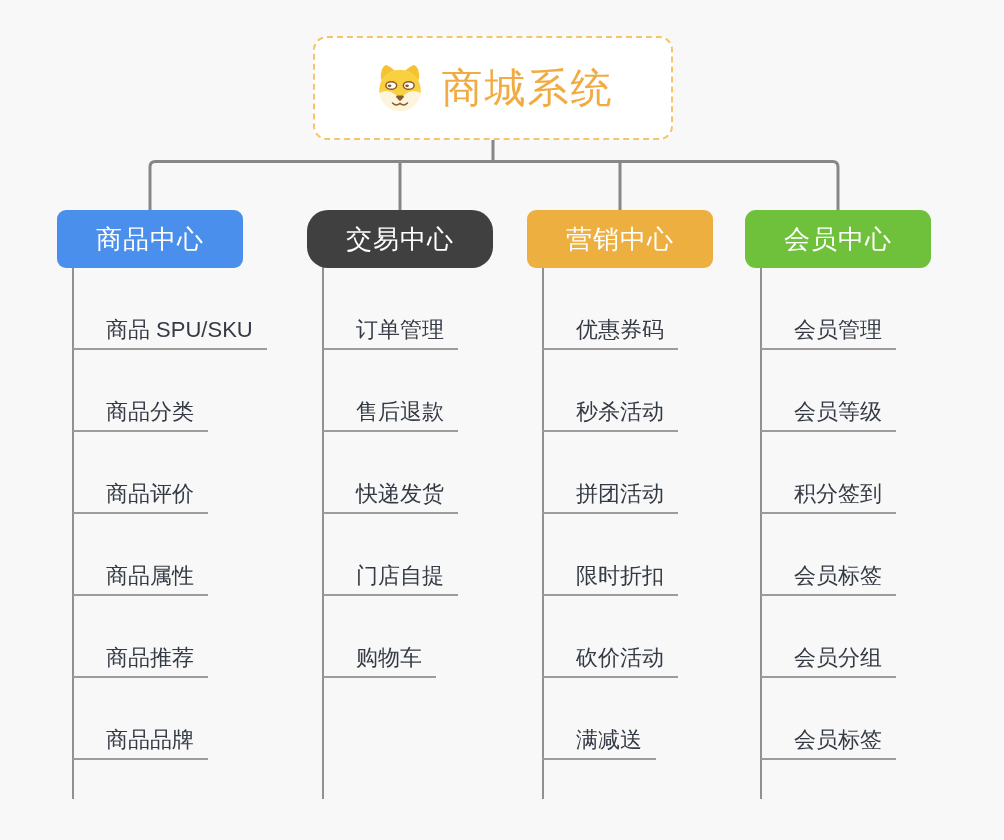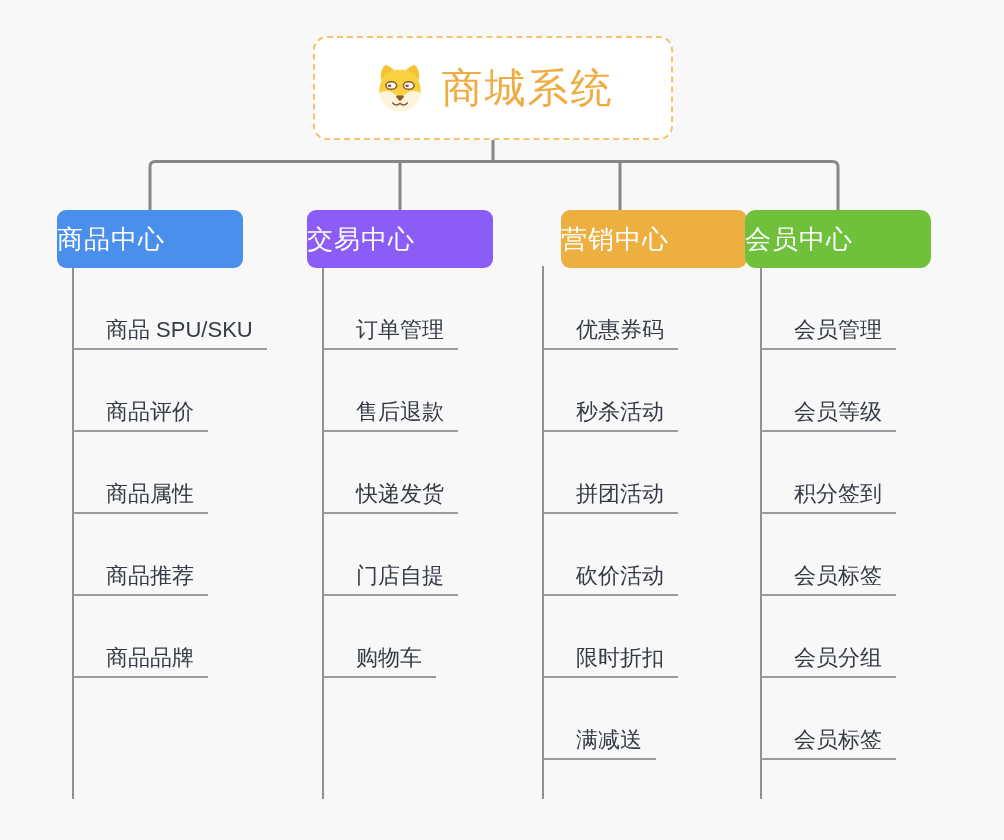--- a/index.html
+++ b/index.html
@@ -34,21 +34,21 @@
     color:#f0ac42;
     line-height:1;
     white-space:nowrap;
   }
   .dog-icon{display:inline-flex;width:54px;height:50px;}
   
   .col{position:absolute;top:210px;z-index:2;}
   .hdr{
     width:186px;height:58px;
     border-radius:9px;
-    display:flex;align-items:center;
+    display:flex;align-items:center;justify-content:center;
     color:#ffffff;
     font-size:26px;
     letter-spacing:1px;
     white-space:nowrap;
   }
   .leaves{margin-left:16px;}
   .leaf{
     height:82px;
     display:flex;
     align-items:flex-end;
@@ -103,36 +103,39 @@
 
   <div class="col" style="left:57px">
     <div class="hdr" style="background: rgb(74, 143, 236);">
       <span>商品中心</span>
     </div>
     <div class="leaves">
       <div class="leaf">
           <span class="leaf-text">商品 SPU/SKU</span>
         </div>
       <div class="leaf">
+          <span class="leaf-text">商品分类</span>
+        </div>
+      <div class="leaf">
           <span class="leaf-text">商品评价</span>
         </div>
       <div class="leaf">
           <span class="leaf-text">商品属性</span>
         </div>
       <div class="leaf">
           <span class="leaf-text">商品推荐</span>
         </div>
       <div class="leaf">
           <span class="leaf-text">商品品牌</span>
         </div>
     </div>
   </div>
 
   <div class="col" style="left:307px">
-    <div class="hdr" style="background: #8b5cf6;">
+    <div class="hdr" style="background: #404040; border-radius: 21px;">
       <span>交易中心</span>
     </div>
     <div class="leaves">
       <div class="leaf">
           <span class="leaf-text">订单管理</span>
         </div>
       <div class="leaf">
           <span class="leaf-text">售后退款</span>
         </div>
       <div class="leaf">
@@ -141,38 +144,38 @@
       <div class="leaf">
           <span class="leaf-text">门店自提</span>
         </div>
       <div class="leaf">
           <span class="leaf-text">购物车</span>
         </div>
     </div>
   </div>
 
   <div class="col" style="left:527px">
-    <div class="hdr" style="background: rgb(237, 175, 64); margin-left: 34px;">
+    <div class="hdr" style="background: rgb(237, 175, 64);">
       <span>营销中心</span>
     </div>
     <div class="leaves">
       <div class="leaf">
           <span class="leaf-text">优惠券码</span>
         </div>
       <div class="leaf">
           <span class="leaf-text">秒杀活动</span>
         </div>
       <div class="leaf">
           <span class="leaf-text">拼团活动</span>
         </div>
       <div class="leaf">
+          <span class="leaf-text">限时折扣</span>
+        </div>
+      <div class="leaf">
           <span class="leaf-text">砍价活动</span>
-        </div>
-      <div class="leaf">
-          <span class="leaf-text">限时折扣</span>
         </div>
       <div class="leaf">
           <span class="leaf-text">满减送</span>
         </div>
     </div>
   </div>
 
   <div class="col" style="left:745px">
     <div class="hdr" style="background: rgb(111, 193, 60); border-radius: 11px;">
       <span>会员中心</span>

